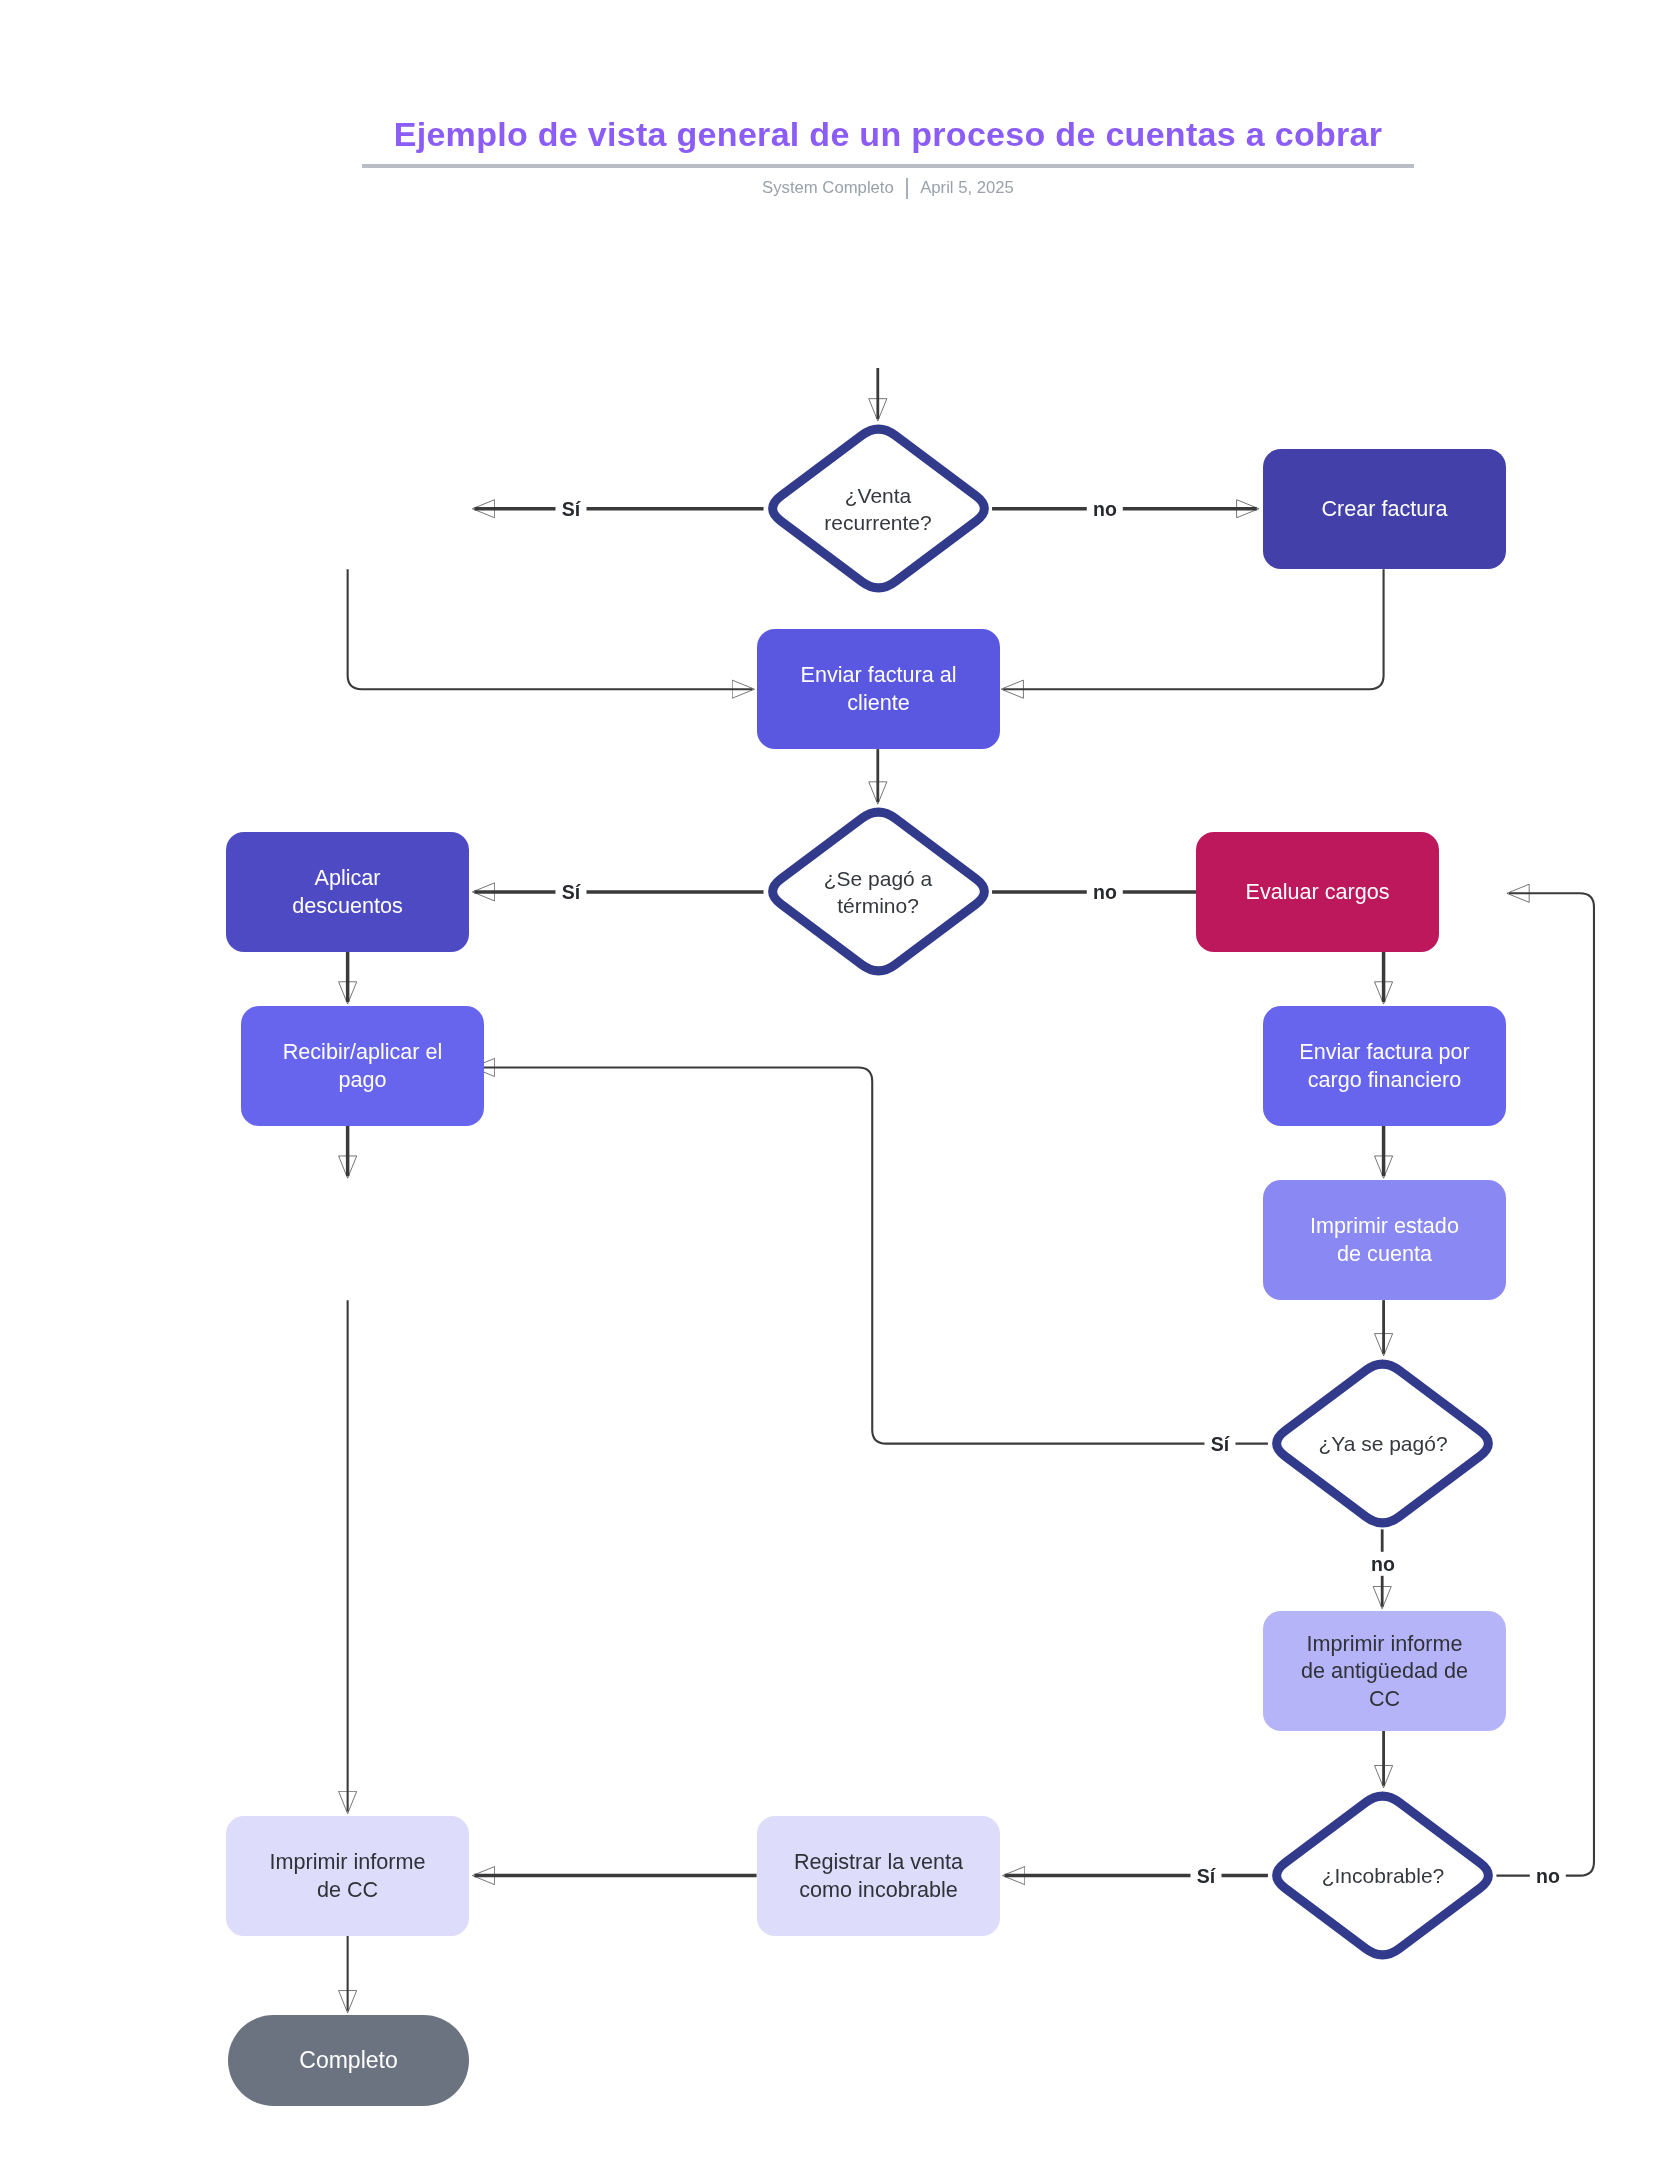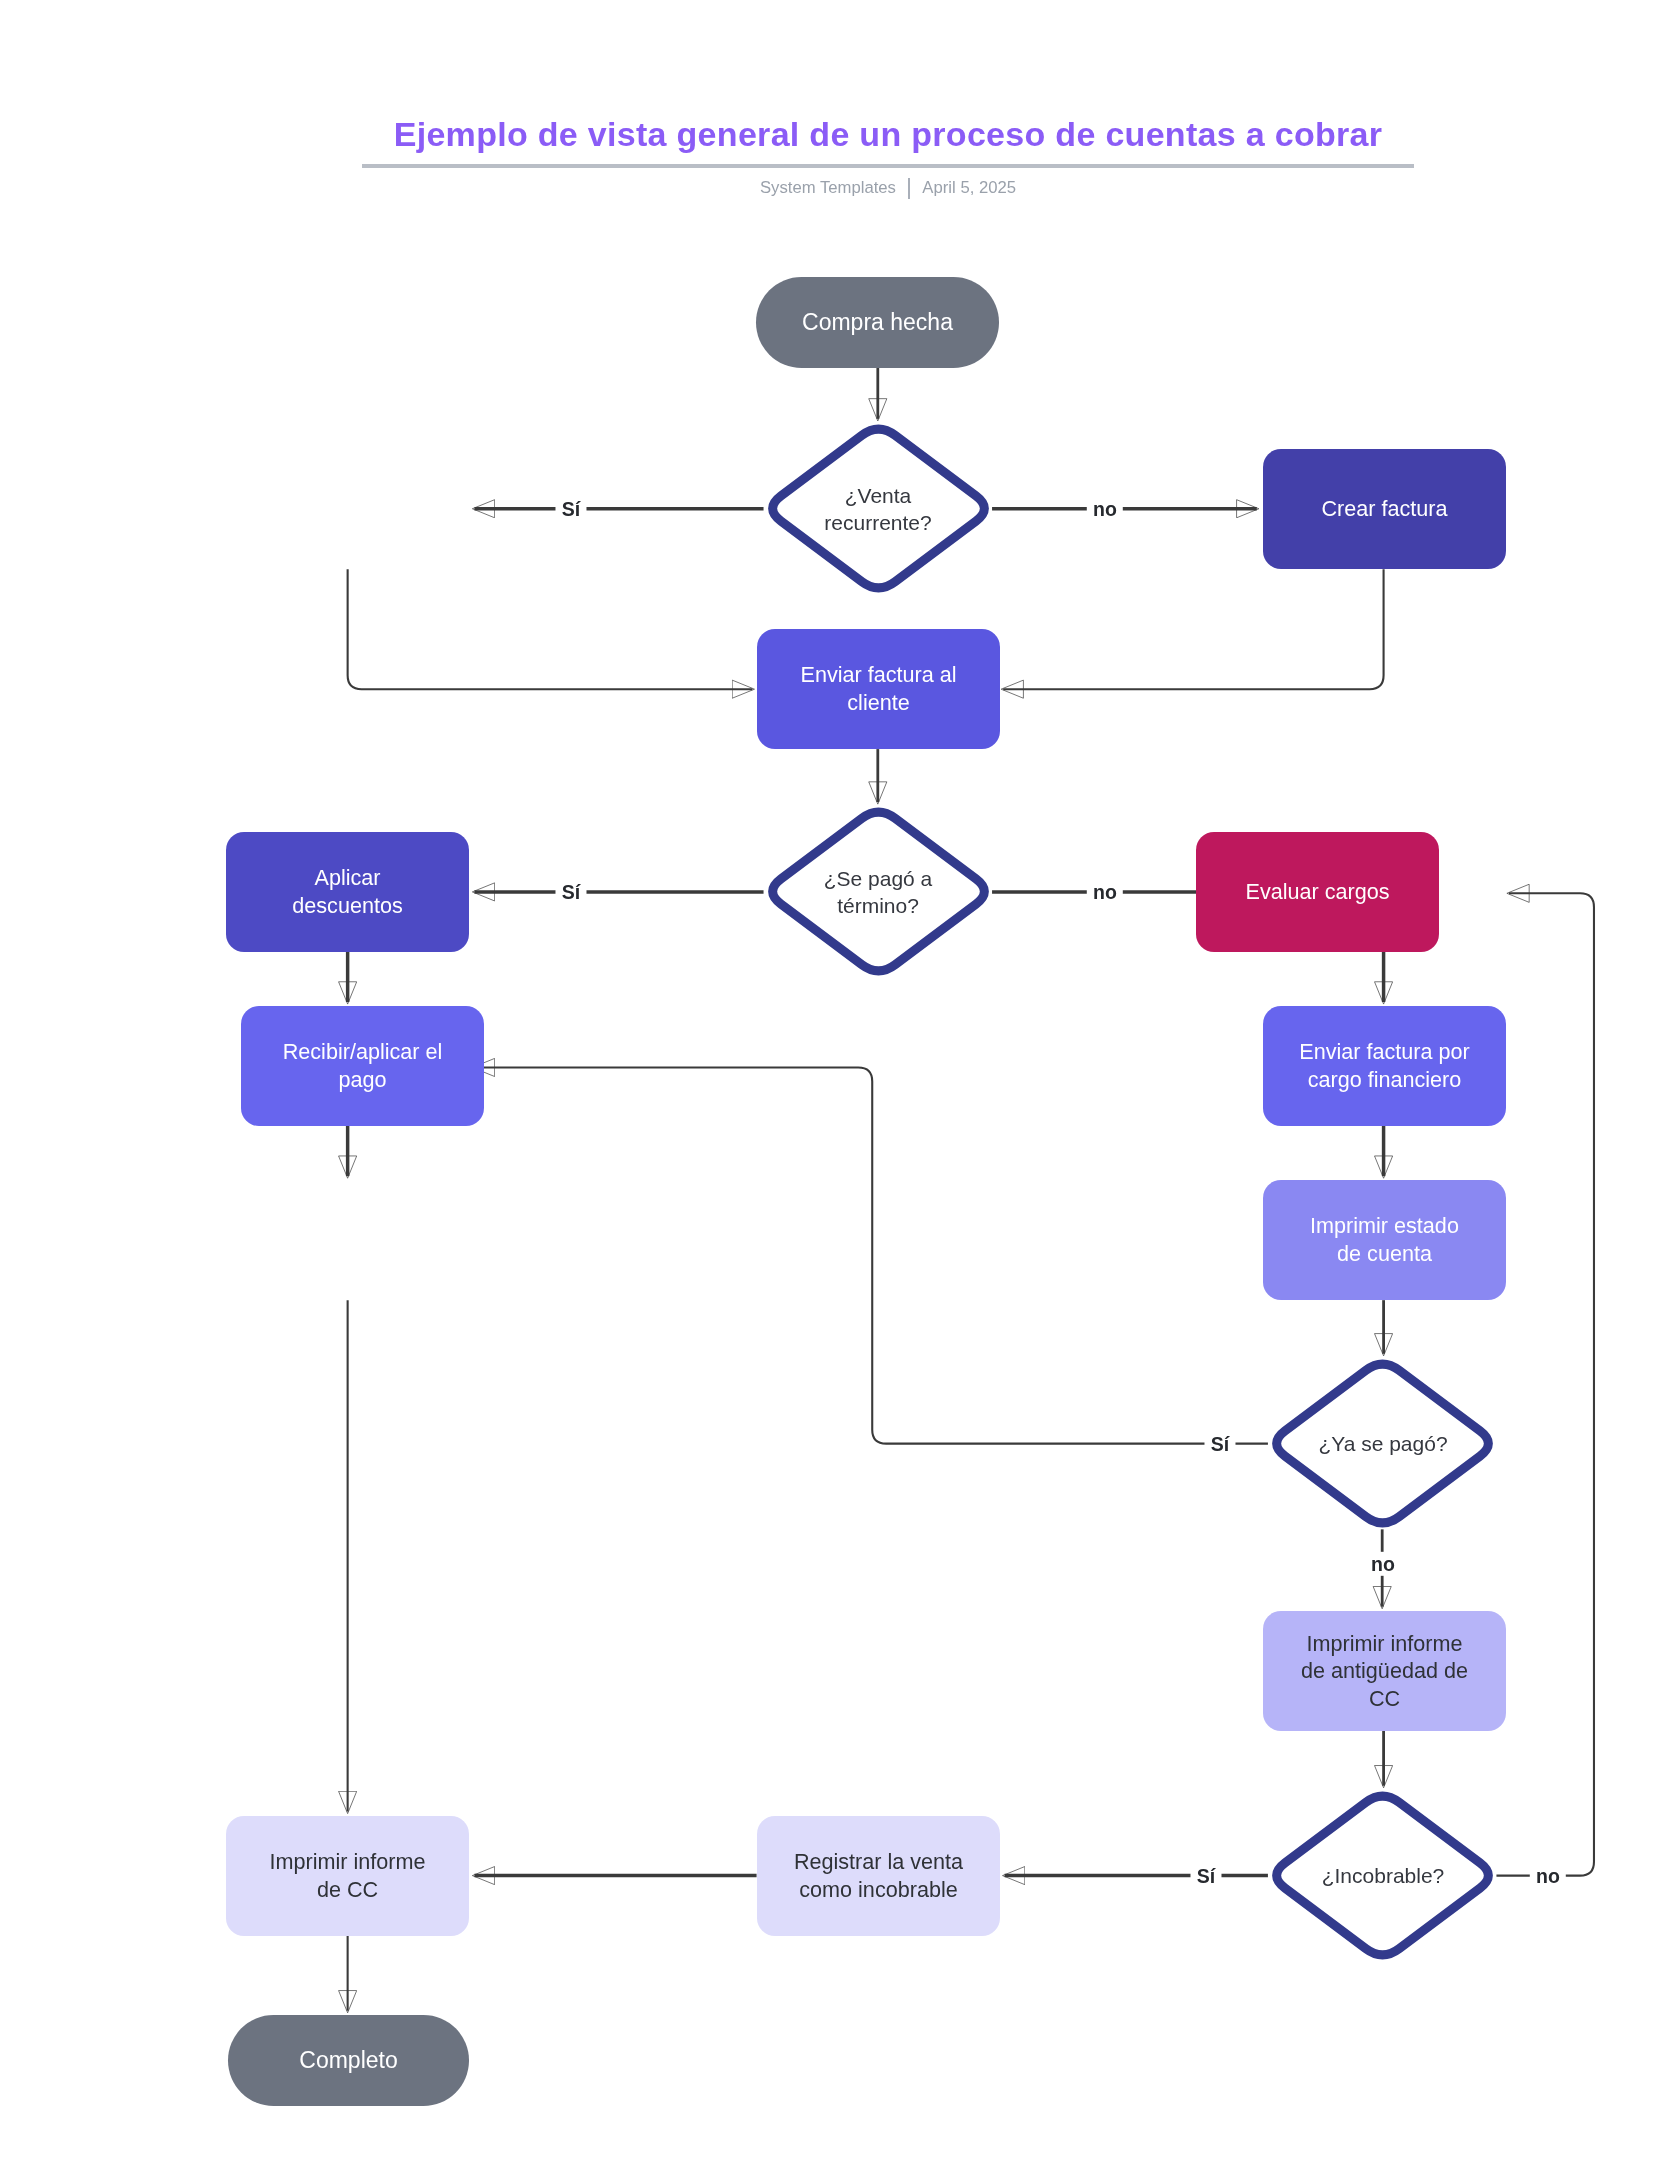--- a/index.html
+++ b/index.html
@@ -33,21 +33,21 @@
 </style>
 </head>
 <body>
 
 <div id="canvas">
 
   <div class="header">
     <h1 class="title">Ejemplo de vista general de un proceso de cuentas a cobrar</h1>
     <div class="rule"></div>
     <div class="byline">
-      <span>System Templates</span>
+      <span>System Completo</span>
       <span class="byline-divider"></span>
       <span>April 5, 2025</span>
     </div>
   </div>
 
   <svg class="edges" width="1672" height="2183" viewBox="0 0 2400 3133">
     <defs>
       <marker id="arrow" markerUnits="userSpaceOnUse" markerWidth="34" markerHeight="28" refX="30" refY="14" orient="auto">
         <path d="M1,1 L33,14 L1,27 Z" fill="#2E2E2E"></path>
       </marker>
@@ -68,23 +68,20 @@
     <path class="s4" d="M1986 1866 L1986 1943" marker-end="url(#arrow)"></path>
     <path class="s3" d="M1820 2072 H1272 Q1252 2072 1252 2052 V1552 Q1252 1532 1232 1532 H681" marker-end="url(#arrow)"></path>
     <path class="s4" d="M1984 2195 L1984 2306" marker-end="url(#arrow)"></path>
     <path class="s4" d="M1986 2484 L1986 2563" marker-end="url(#arrow)"></path>
     <path class="s5" d="M1820 2692 L1442 2692" marker-end="url(#arrow)"></path>
     <path class="s3" d="M2148 2692 H2268 Q2288 2692 2288 2672 V1302 Q2288 1282 2268 1282 H2166" marker-end="url(#arrow)"></path>
     <path class="s5" d="M1086 2692 L681 2692" marker-end="url(#arrow)"></path>
     <path class="s3" d="M499 2778 L499 2886" marker-end="url(#arrow)"></path>
   </svg>
 
-  <div class="stadium" style="left:756px;top:277px;width:243px;height:91px">
-    <span class="lbl">Compra hecha</span>
-  </div>
   <div class="stadium" style="left:228px;top:2015px;width:241px;height:91px">
     <span class="lbl">Completo</span>
   </div>
 
   <svg class="dsvg" style="left:753px;top:411px" viewBox="-180 -140 360 280">
     <path d="M-24,-105 Q0,-123 24,-105 L140,-18 Q164,0 140,18 L24,105 Q0,123 -24,105 L-140,18 Q-164,0 -140,-18 Z" fill="#ffffff" stroke="#323A8C" stroke-width="13"></path>
   </svg>
   <div class="diamond-label" style="left:878px;top:509px">¿Venta
 recurrente?</div>
 

